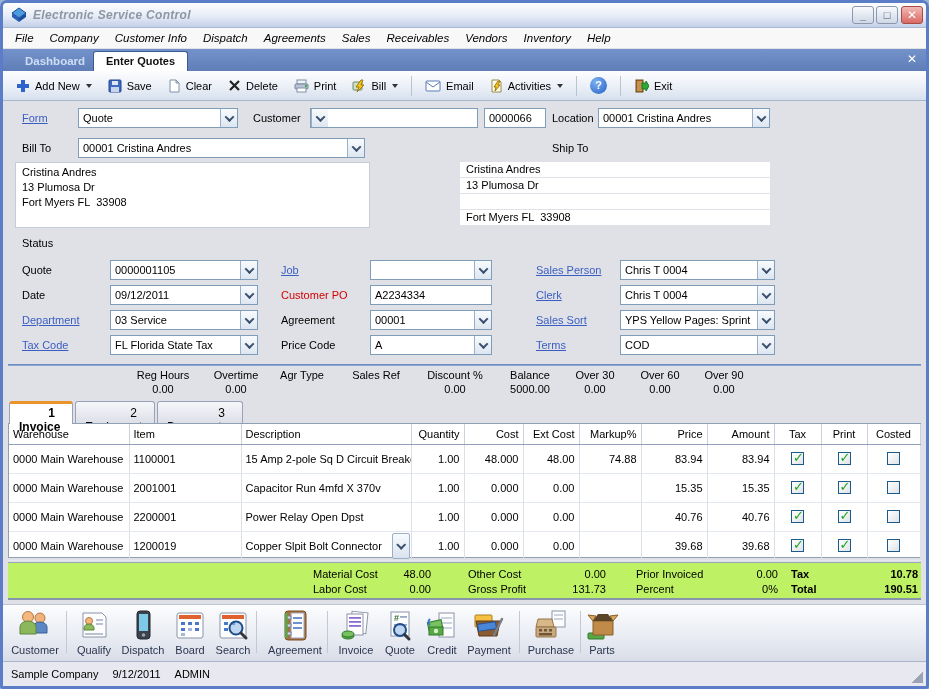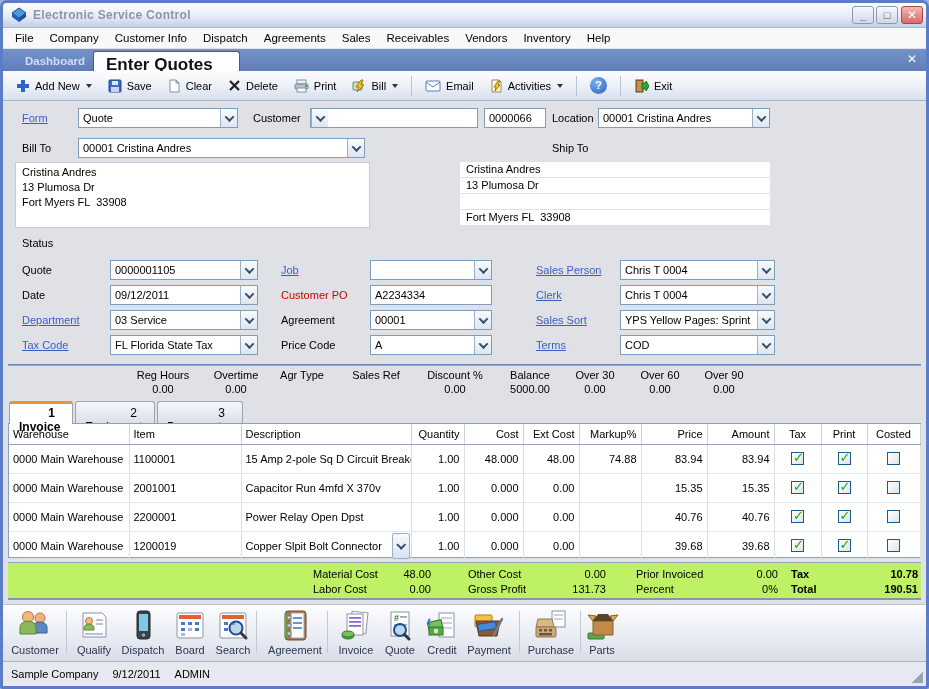--- a/index.html
+++ b/index.html
@@ -4,35 +4,35 @@
 <style>
   * { margin:0; padding:0; box-sizing:border-box; }
   html,body { background:#9db3d4; }
   body { font-family:"Liberation Sans","DejaVu Sans",sans-serif; font-size:11px; color:#000; }
   #app{ position:relative; width:929px; height:689px; border:3px solid #5b7dc7; border-radius:7px 7px 3px 3px; overflow:hidden; background:#e0e0e7;}
 
   
   .titlebar{ position:absolute; left:0; top:0; width:923px; height:25px;
     background:linear-gradient(#fefefe,#e6ecf7 55%,#c3d0e8); border-bottom:1px solid #a9b9d4; }
   .title-icon{ position:absolute; left:8px; top:4px; }
-  .title-text{ position:absolute; left:30px; top:5px; font-size:12px; font-weight:bold; color:#8e96a2; letter-spacing:.3px;}
+  .title-text{ position:absolute; left:30px; top:5px; font-size:12px; font-weight:bold; color:#8e96a2; letter-spacing:.3px;font-style:italic;}
   .winbtn{ position:absolute; top:3px; width:22px; height:18px; border:1px solid #8a97ad; border-radius:3px;
     background:linear-gradient(#f8fafc,#cfd8e6); color:#44536b; text-align:center; line-height:16px; font-size:11px; font-weight:bold;}
   .winbtn.close{ background:linear-gradient(#f3b8b4,#d96a64); border-color:#a84a46; color:#fff; font-size:12px;}
 
   
   .menubar{ position:absolute; left:0; top:25px; width:923px; height:21px; background:#f8f8f9; border-bottom:1px solid #e2e2e6; display:flex; align-items:center; padding-left:4px;}
-  .menu-item{ padding:3px 8px; font-size:11.5px; cursor:default;}
+  .menu-item{ padding:3px 8px; font-size:11.5px; cursor:default;font-style:italic;}
 
   
   .tabstrip{ position:absolute; left:0; top:46px; width:923px; height:22px;
     background:linear-gradient(#7democ 0,#7291c9 0,#617fb9 100%); background:linear-gradient(#7492ca,#5f7eb8);}
   .maintab-inactive{ position:absolute; left:10px; top:4px; padding:2px 12px; color:#cfdef6; font-weight:bold; font-size:11.5px;}
-  .maintab-active{ position:absolute; left:90px; top:2px; height:20px; padding:3px 26px 0 12px; background:#fff;
-    border:1px solid #3c5a94; border-bottom:none; border-radius:3px 3px 0 0; font-weight:bold; font-size:17px; color:#101010;}
+  .maintab-active{ position:absolute; left:90px; top:2px; height:20px; padding:3px 12px 0 12px; background:#fff;
+    border:1px solid #3c5a94; border-bottom:none; border-radius:3px 3px 0 0; font-weight:bold; font-size:11px; color:#101010;}
   .tab-close{ position:absolute; right:9px; top:3px; color:#fff; font-weight:bold; font-size:12px; cursor:default;}
 
   
   .toolbar{ position:absolute; left:0; top:68px; width:923px; height:30px;
     background:linear-gradient(#fdfdfe,#e9eef6 60%,#d6e0ee); border-bottom:1px solid #a8b6cc;
     display:flex; align-items:center; padding-left:6px; gap:2px;}
   .tbtn{ display:flex; align-items:center; gap:5px; padding:3px 7px; border-radius:2px; cursor:default;}
   .tbtn svg{ display:block; }
   .dd-arrow{ width:0; height:0; border-left:3px solid transparent; border-right:3px solid transparent; border-top:4px solid #333; margin-left:1px;}
   .tsep{ width:1px; height:20px; background:#b9c3d2; margin:0 4px;}

